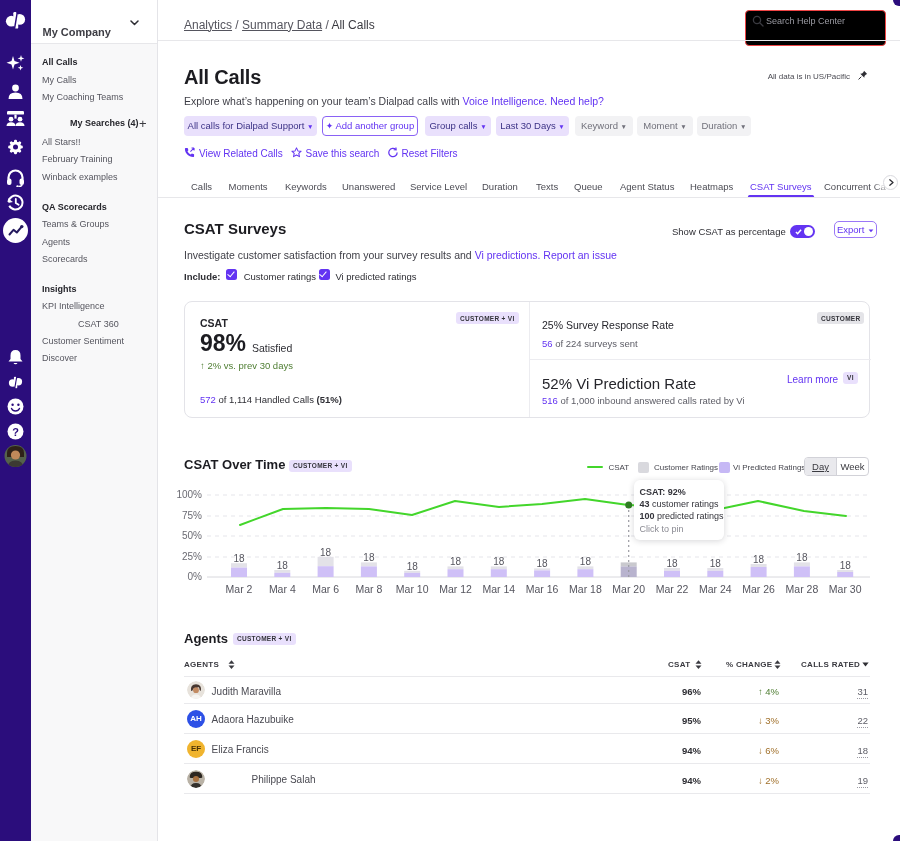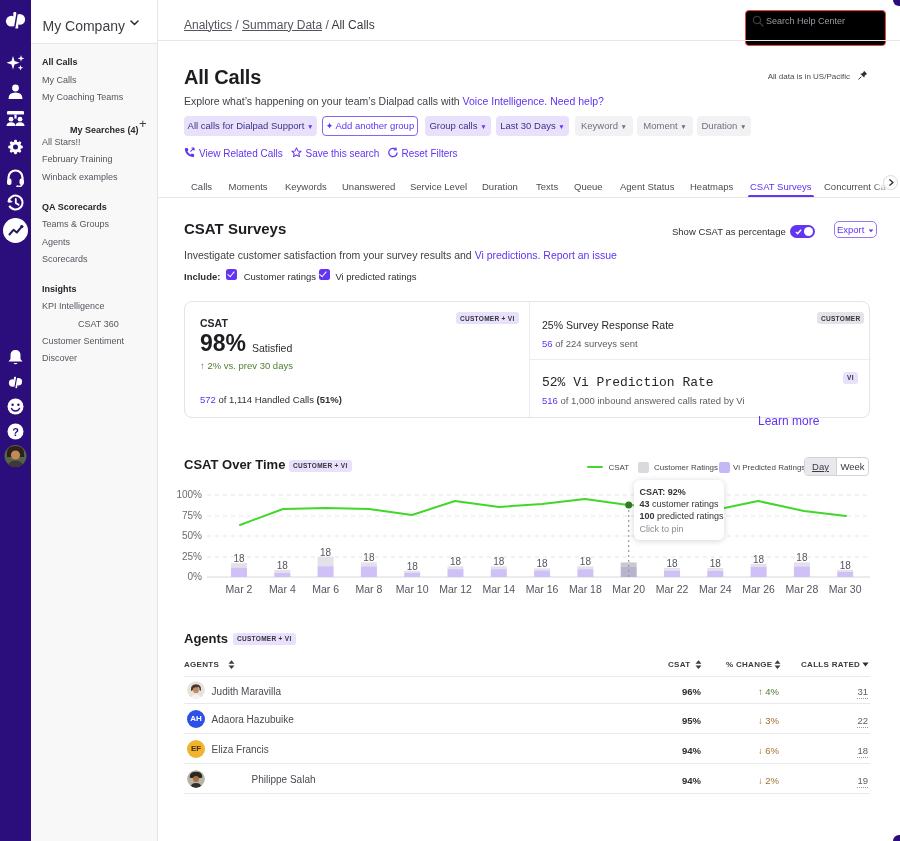--- a/index.html
+++ b/index.html
@@ -5,21 +5,21 @@
 * { margin:0; padding:0; box-sizing:border-box; }
 html,body { width:900px; height:841px; overflow:hidden; }
 body { position:relative; font-family:"Liberation Sans", sans-serif; background:#fff; color:#1f1f24; }
 .abs { position:absolute; }
 
 .rail { position:absolute; left:0; top:0; width:31px; height:841px; background:#2b0d7c; }
 .rail svg { position:absolute; left:0; }
 
 .side { position:absolute; left:31px; top:0; width:127px; height:841px; background:#f8f8f9; border-right:1px solid #e4e4e8; }
 .sidehead { position:absolute; left:0; top:0; width:126px; height:44px; background:#fff; border-bottom:1px solid #e7e7ea; }
-.sidehead .t { position:absolute; left:11.5px; top:18px; font-size:14px; color:#3d3d44; }
+.sidehead .t { position:absolute; left:11.5px; top:26px; font-size:11px; color:#3d3d44;font-weight:bold; }
 .nitem { position:absolute; left:42px; font-size:9px; color:#55555e; white-space:nowrap; }
 .nitem.b { font-weight:bold; color:#26262c; }
 
 .bc { position:absolute; left:184px; top:17.5px; font-size:12px; color:#55555e; }
 .bc a { color:#55555e; text-decoration:underline; }
 .bc .cur { color:#3a3a40; }
 .search { position:absolute; left:745px; top:9.5px; width:141px; height:36px; border:1px solid #ef4444; border-radius:4px; background:#000000; }
 .search .ph { position:absolute; left:20px; top:5px; font-size:9px; color:#9a9aa2; }
 .hborder { position:absolute; left:158px; top:40px; width:742px; height:1px; background:#e7e7ea; }
 h1 { position:absolute; left:184px; top:66px; font-size:20px; font-weight:bold; color:#1c1c21; letter-spacing:-0.2px; }
@@ -197,21 +197,21 @@
     <span class="t">My Company</span>
     <svg style="position:absolute;left:99px;top:20px" width="9" height="6" viewBox="0 0 9 6">
         <path d="M1 1 L4.5 4.5 L8 1" stroke="#2e2e34" stroke-width="1.5" fill="none" stroke-linecap="round" stroke-linejoin="round"></path>
       </svg>
   </div>
 </div>
 <div id="sidenav">
   <div class="nitem b" style="top:57.2px;">All Calls</div>
   <div class="nitem" style="top:74.5px;">My Calls</div>
   <div class="nitem" style="top:91.9px;">My Coaching Teams</div>
-  <div class="nitem b" style="top:125px;padding-left:28px;">My Searches (4)</div>
+  <div class="nitem b" style="top:118px;padding-left:28px;">My Searches (4)</div>
   <div class="nitem" style="top:115.5px;left:139px;font-size:13px;color:#3a3a40;font-weight:normal;">+</div>
   <div class="nitem" style="top:136.9px;">All Stars!!</div>
   <div class="nitem" style="top:154.2px;">February Training</div>
   <div class="nitem" style="top:171.5px;">Winback examples</div>
   <div class="nitem b" style="top:201.9px;">QA Scorecards</div>
   <div class="nitem" style="top:219.2px;">Teams &amp; Groups</div>
   <div class="nitem" style="top:236.5px;">Agents</div>
   <div class="nitem" style="top:253.9px;">Scorecards</div>
   <div class="nitem b" style="top:283.9px;">Insights</div>
   <div class="nitem" style="top:301.2px;">KPI Intelligence</div>
@@ -308,22 +308,22 @@
   <div class="hdiv"></div>
   <div class="abs" style="left:15px;top:15px;font-size:10.5px;font-weight:bold;color:#26262c;">CSAT</div>
   <span class="badge pv" style="left:271px;top:10px;">CUSTOMER + VI</span>
   <div class="abs" style="left:15px;top:28.2px;font-size:23px;font-weight:bold;color:#1c1c21;">98%</div>
   <div class="abs" style="left:67px;top:39.5px;font-size:10.5px;color:#2e2e34;">Satisfied</div>
   <div class="abs" style="left:15px;top:58.4px;font-size:9.5px;color:#4e7d32;">↑ 2% vs. prev 30 days</div>
   <div class="abs" style="left:15px;top:92.2px;font-size:9.5px;color:#2e2e34;"><a class="pl">572</a> of 1,114 Handled Calls <b>(51%)</b></div>
   <div class="abs" style="left:357px;top:16.5px;font-size:10.5px;color:#26262c;">25% Survey Response Rate</div>
   <span class="badge gv" style="left:632px;top:10px;">CUSTOMER</span>
   <div class="abs" style="left:357px;top:36.3px;font-size:9.5px;color:#5d5d66;"><a class="pl">56</a> of 224 surveys sent</div>
-  <div class="abs" style="left:357px;top:72.5px;font-size:13px;color:#26262c;font-family:Liberation Mono, monospace;">52% Vi Prediction Rate</div>
-  <div class="abs" style="left:573px;top:71.5px;font-size:12px;margin-top:40px;"><a class="pl">Learn more</a></div>
+  <div class="abs" style="left:357px;top:72.5px;font-size:15px;color:#26262c;">52% Vi Prediction Rate</div>
+  <div class="abs" style="left:602px;top:71.5px;font-size:10px;"><a class="pl">Learn more</a></div>
   <span class="badge pv" style="left:658px;top:69.5px;">VI</span>
   <div class="abs" style="left:357px;top:92.5px;font-size:9.5px;color:#5d5d66;"><a class="pl">516</a> of 1,000 inbound answered calls rated by Vi</div>
 </div>
 
 <h2 class="ct">CSAT Over Time</h2>
 <span class="badge pv" style="left:289px;top:459.5px;">CUSTOMER + VI</span>
 <div class="legend" style="left:608.5px;">CSAT</div>
 <div class="legend" style="left:654px;">Customer Ratings</div>
 <div class="legend" style="left:733px;">Vi Predicted Ratings</div>
 <div class="abs" style="left:587px;top:465.5px;width:16px;height:2.6px;background:#43d62b;border-radius:2px;"></div>

